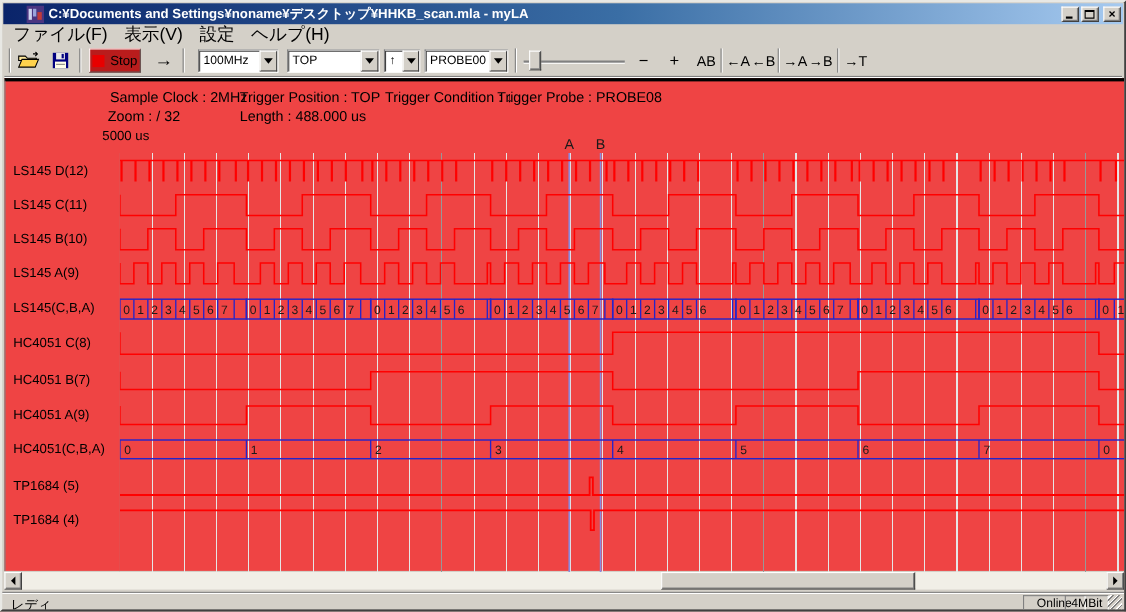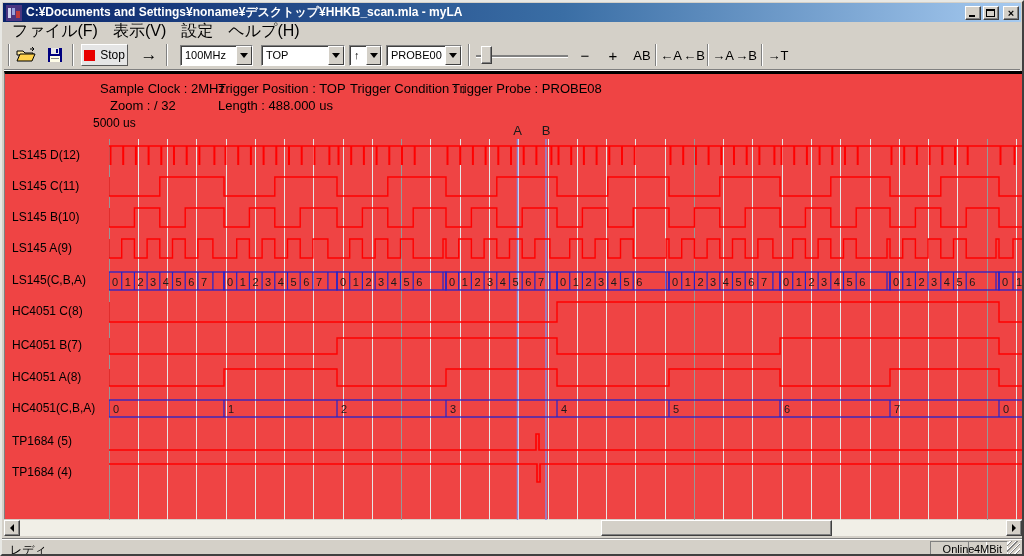--- a/index.html
+++ b/index.html
@@ -7,21 +7,21 @@
   .window {
     position:relative; width:1024px; height:556px;
     background:#d4d0c8; overflow:hidden;
     border:2px solid; border-color:#e8e8e4 #404040 #404040 #e8e8e4;
     font-family:"Liberation Sans", sans-serif; color:#000;
   }
   
   .titlebar {
     position:absolute; left:1px; top:1px; right:1px; height:19px;
     background:linear-gradient(90deg,#0a246a 0%,#3a6ea5 55%,#a6caf0 100%);
-    display:flex; align-items:center; padding-left:3px;
+    display:flex; align-items:center; padding-left:21px;
   }
   .titlebar .title {
     color:#fff; font-size:12px; font-weight:bold; margin-left:4px;
     white-space:nowrap; overflow:hidden; flex:1;
   }
   .winbtn {
     width:16px; height:14px; margin-right:2px; position:relative;
     background:#d4d0c8; border:1px solid; border-color:#fff #404040 #404040 #fff;
     box-shadow:inset -1px -1px 0 #808080;
   }
@@ -34,21 +34,21 @@
     position:absolute; left:2px; top:21px; right:2px; height:17px;
     display:flex; gap:15px; padding-left:8px; align-items:center; font-size:16px;
   }
   .menubar span { cursor:default; }
   
   .toolbar { position:absolute; left:2px; top:39px; right:2px; height:29px;
     border-bottom:1px solid #808080; box-shadow:0 1px 0 #fff; }
   .toolbar > * { position:absolute; }
   .tsep { top:3px; width:2px; height:22px; border-left:1px solid #808080; border-right:1px solid #fff; }
   .tbtn { top:3px; height:22px; display:flex; align-items:center; justify-content:center; font-size:13px; }
-  .raised { background:#e5e5e5; border:1px solid; border-color:#fff #585858 #585858 #fff; }
+  .raised { background:#b91c1c; border:1px solid; border-color:#fff #585858 #585858 #fff; }
   .stopsq { width:11px; height:11px; background:#e80000; margin-right:5px; }
   .combo { top:4px; height:21px; background:#fff; border:1px solid; border-color:#808080 #fff #fff #808080;
     box-shadow:inset 1px 1px 0 #404040; display:flex; align-items:stretch; }
   .combo .val { flex:1; font-size:11px; padding:3px 12px 0 4px; white-space:nowrap; overflow:hidden; }
   .combo .drop { width:16px; background:#d4d0c8; border:1px solid; border-color:#fff #404040 #404040 #fff;
     display:flex; align-items:center; justify-content:center; }
   .tri-dn { width:0; height:0; border:4px solid transparent; border-top:5px solid #000; margin-top:4px; }
   .slider-track { top:14px; height:2px; background:#808080; box-shadow:0 1px 0 #fff; }
   .slider-thumb { top:5px; width:11px; height:18px; background:#d4d0c8;
     border:1px solid; border-color:#fff #404040 #404040 #fff; box-shadow:inset -1px -1px 0 #808080; }
@@ -190,33 +190,33 @@
     <div class="tsep" style="left:757px"></div>
 
     <div class="tbtn flat" style="left:761px;width:26px">→T</div>
   </div>
 
   <div class="client">
     <div class="hdr" style="left:95px;top:7px">Sample Clock : 2MHz</div>
     <div class="hdr" style="left:213px;top:7px">Trigger Position : TOP</div>
     <div class="hdr" style="left:345px;top:7px">Trigger Condition : ↓</div>
     <div class="hdr" style="left:447px;top:7px">Trigger Probe : PROBE08</div>
-    <div class="hdr" style="left:105px;top:24px">Zoom : /  32</div>
+    <div class="hdr" style="left:93px;top:24px">Zoom : /  32</div>
     <div class="hdr" style="left:213px;top:24px">Length : 488.000 us</div>
     <div class="timelabel" style="left:88px;top:42px">5000 us</div>
 
     <div>
         <div class="chlabel" style="top: 74px; text-align: center;">LS145 D(12)</div>
         <div class="chlabel" style="top: 105px;">LS145 C(11)</div>
         <div class="chlabel" style="top: 136px;">LS145 B(10)</div>
         <div class="chlabel" style="top: 167px;">LS145 A(9)</div>
         <div class="chlabel" style="top: 199px;">LS145(C,B,A)</div>
         <div class="chlabel" style="top: 230px;">HC4051 C(8)</div>
         <div class="chlabel" style="top: 264px;">HC4051 B(7)</div>
-        <div class="chlabel" style="top: 296px;">HC4051 A(8)</div>
+        <div class="chlabel" style="top: 296px;">HC4051 A(9)</div>
         <div class="chlabel" style="top: 327px;">HC4051(C,B,A)</div>
         <div class="chlabel" style="top: 360px;">TP1684 (5)</div>
         <div class="chlabel" style="top: 391px;">TP1684 (4)</div>
       </div>
 
     <svg style="position:absolute;left:104px;top:43px" width="915" height="404" viewBox="0 0 915 404">
         <line x1="0" y1="22" x2="0" y2="404" stroke="#979797" stroke-width="1" shape-rendering="crispEdges"></line>
         <line x1="29.27" y1="22" x2="29.27" y2="404" stroke="#e6e6e6" stroke-width="1" shape-rendering="crispEdges"></line>
         <line x1="58.54" y1="22" x2="58.54" y2="404" stroke="#e6e6e6" stroke-width="1" shape-rendering="crispEdges"></line>
         <line x1="87.81" y1="22" x2="87.81" y2="404" stroke="#e6e6e6" stroke-width="1" shape-rendering="crispEdges"></line>

